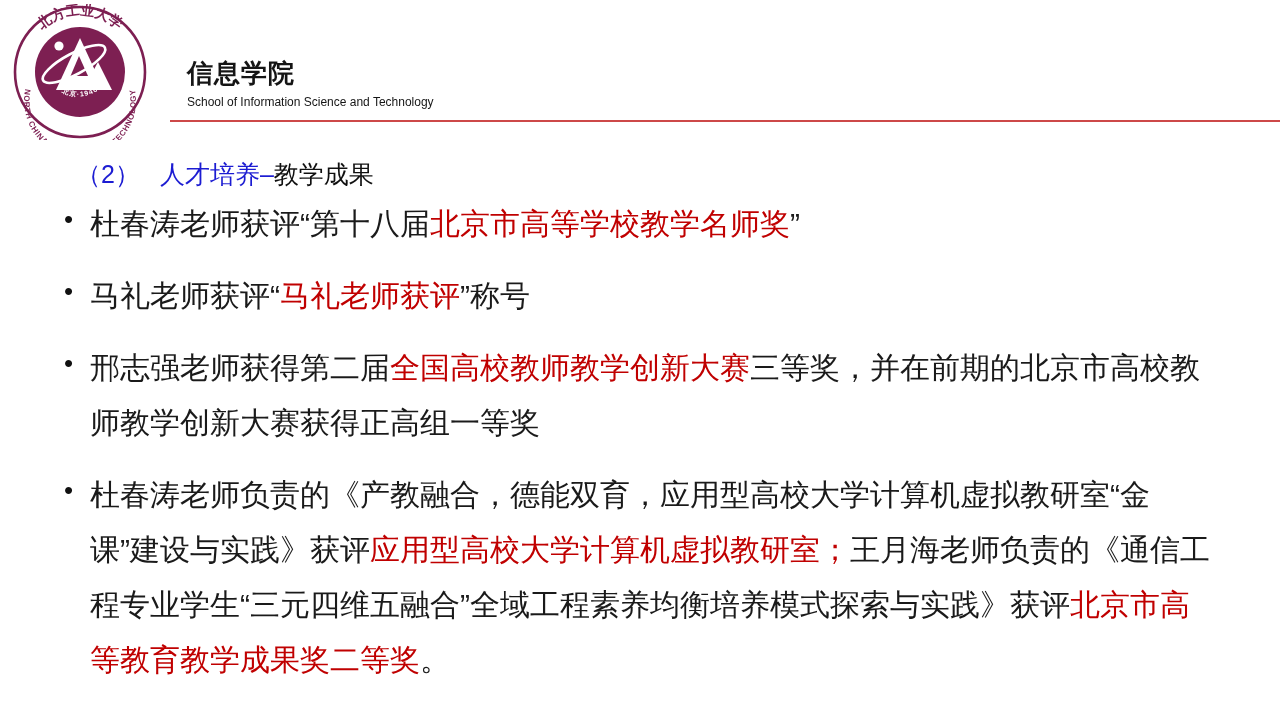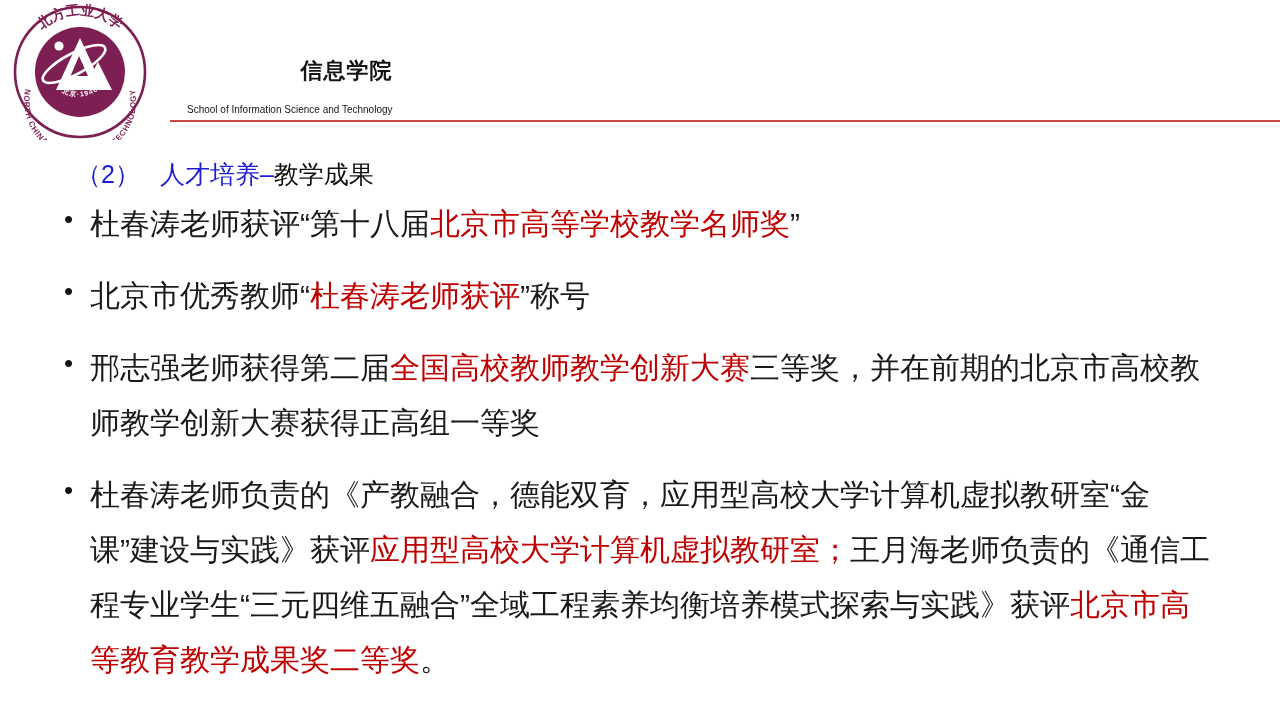--- a/index.html
+++ b/index.html
@@ -19,22 +19,22 @@
 
   
   .logo{position:absolute;left:12px;top:4px;width:136px;height:136px;}
   .maroon-fill{fill:var(--maroon);}
   .maroon-stroke{stroke:var(--maroon);}
   .ring-text{fill:var(--maroon);font-family:"Liberation Sans",sans-serif;font-weight:bold;font-size:8px;letter-spacing:.6px;}
   .ring-cn{fill:var(--maroon);font-family:"Liberation Serif","DejaVu Serif",serif;font-weight:bold;font-size:14px;}
   .badge-cn{fill:#ffffff;font-size:7px;letter-spacing:1px;font-weight:bold;}
 
   .header-text{position:absolute;left:187px;top:56px;}
-  .school-cn{font-size:22px;font-weight:700;color:#151515;letter-spacing:1px;text-align:right;}
-  .school-en{font-size:10px;color:#151515;margin-top:18px;}
+  .school-cn{font-size:26px;font-weight:700;color:#151515;letter-spacing:1px;}
+  .school-en{font-size:12px;color:#151515;margin-top:4px;}
 
   .divider{position:absolute;left:170px;top:120px;width:1110px;height:2px;background:var(--divider-red);}
 
   
   .slide-title{position:absolute;left:76px;top:158px;font-size:25px;font-weight:400;color:#101010;white-space:nowrap;}
   .slide-title .blue{color:var(--accent-blue);}
   .slide-title .gap{margin-left:20px;}
 
   
   .bullets{position:absolute;left:64px;top:192px;width:1152px;}
@@ -86,21 +86,21 @@
     <span class="blue">（2）</span><span class="blue gap">人才培养–</span><span>教学成果</span>
   </div>
 
   <div class="bullets">
       <div class="bullet-item">
         <span class="bullet-dot">•</span>
         <p class="bullet-text"><span>杜春涛老师获评“第十八届</span><span class="seg-red">北京市高等学校教学名师奖</span><span>”</span></p>
       </div>
       <div class="bullet-item">
         <span class="bullet-dot">•</span>
-        <p class="bullet-text"><span>北京市优秀教师“</span><span class="seg-red">杜春涛老师获评</span><span>”称号</span></p>
+        <p class="bullet-text"><span>马礼老师获评“</span><span class="seg-red">马礼老师获评</span><span>”称号</span></p>
       </div>
       <div class="bullet-item">
         <span class="bullet-dot">•</span>
         <p class="bullet-text"><span>邢志强老师获得第二届</span><span class="seg-red">全国高校教师教学创新大赛</span><span>三等奖，并在前期的北京市高校教师教学创新大赛获得正高组一等奖</span></p>
       </div>
       <div class="bullet-item">
         <span class="bullet-dot">•</span>
         <p class="bullet-text"><span>杜春涛老师负责的《产教融合，德能双育，应用型高校大学计算机虚拟教研室“金课”建设与实践》获评</span><span class="seg-red">应用型高校大学计算机虚拟教研室；</span><span>王月海老师负责的《通信工程专业学生“三元四维五融合”全域工程素养均衡培养模式探索与实践》获评</span><span class="seg-red">北京市高等教育教学成果奖二等奖</span><span>。</span></p>
       </div>
     </div>

